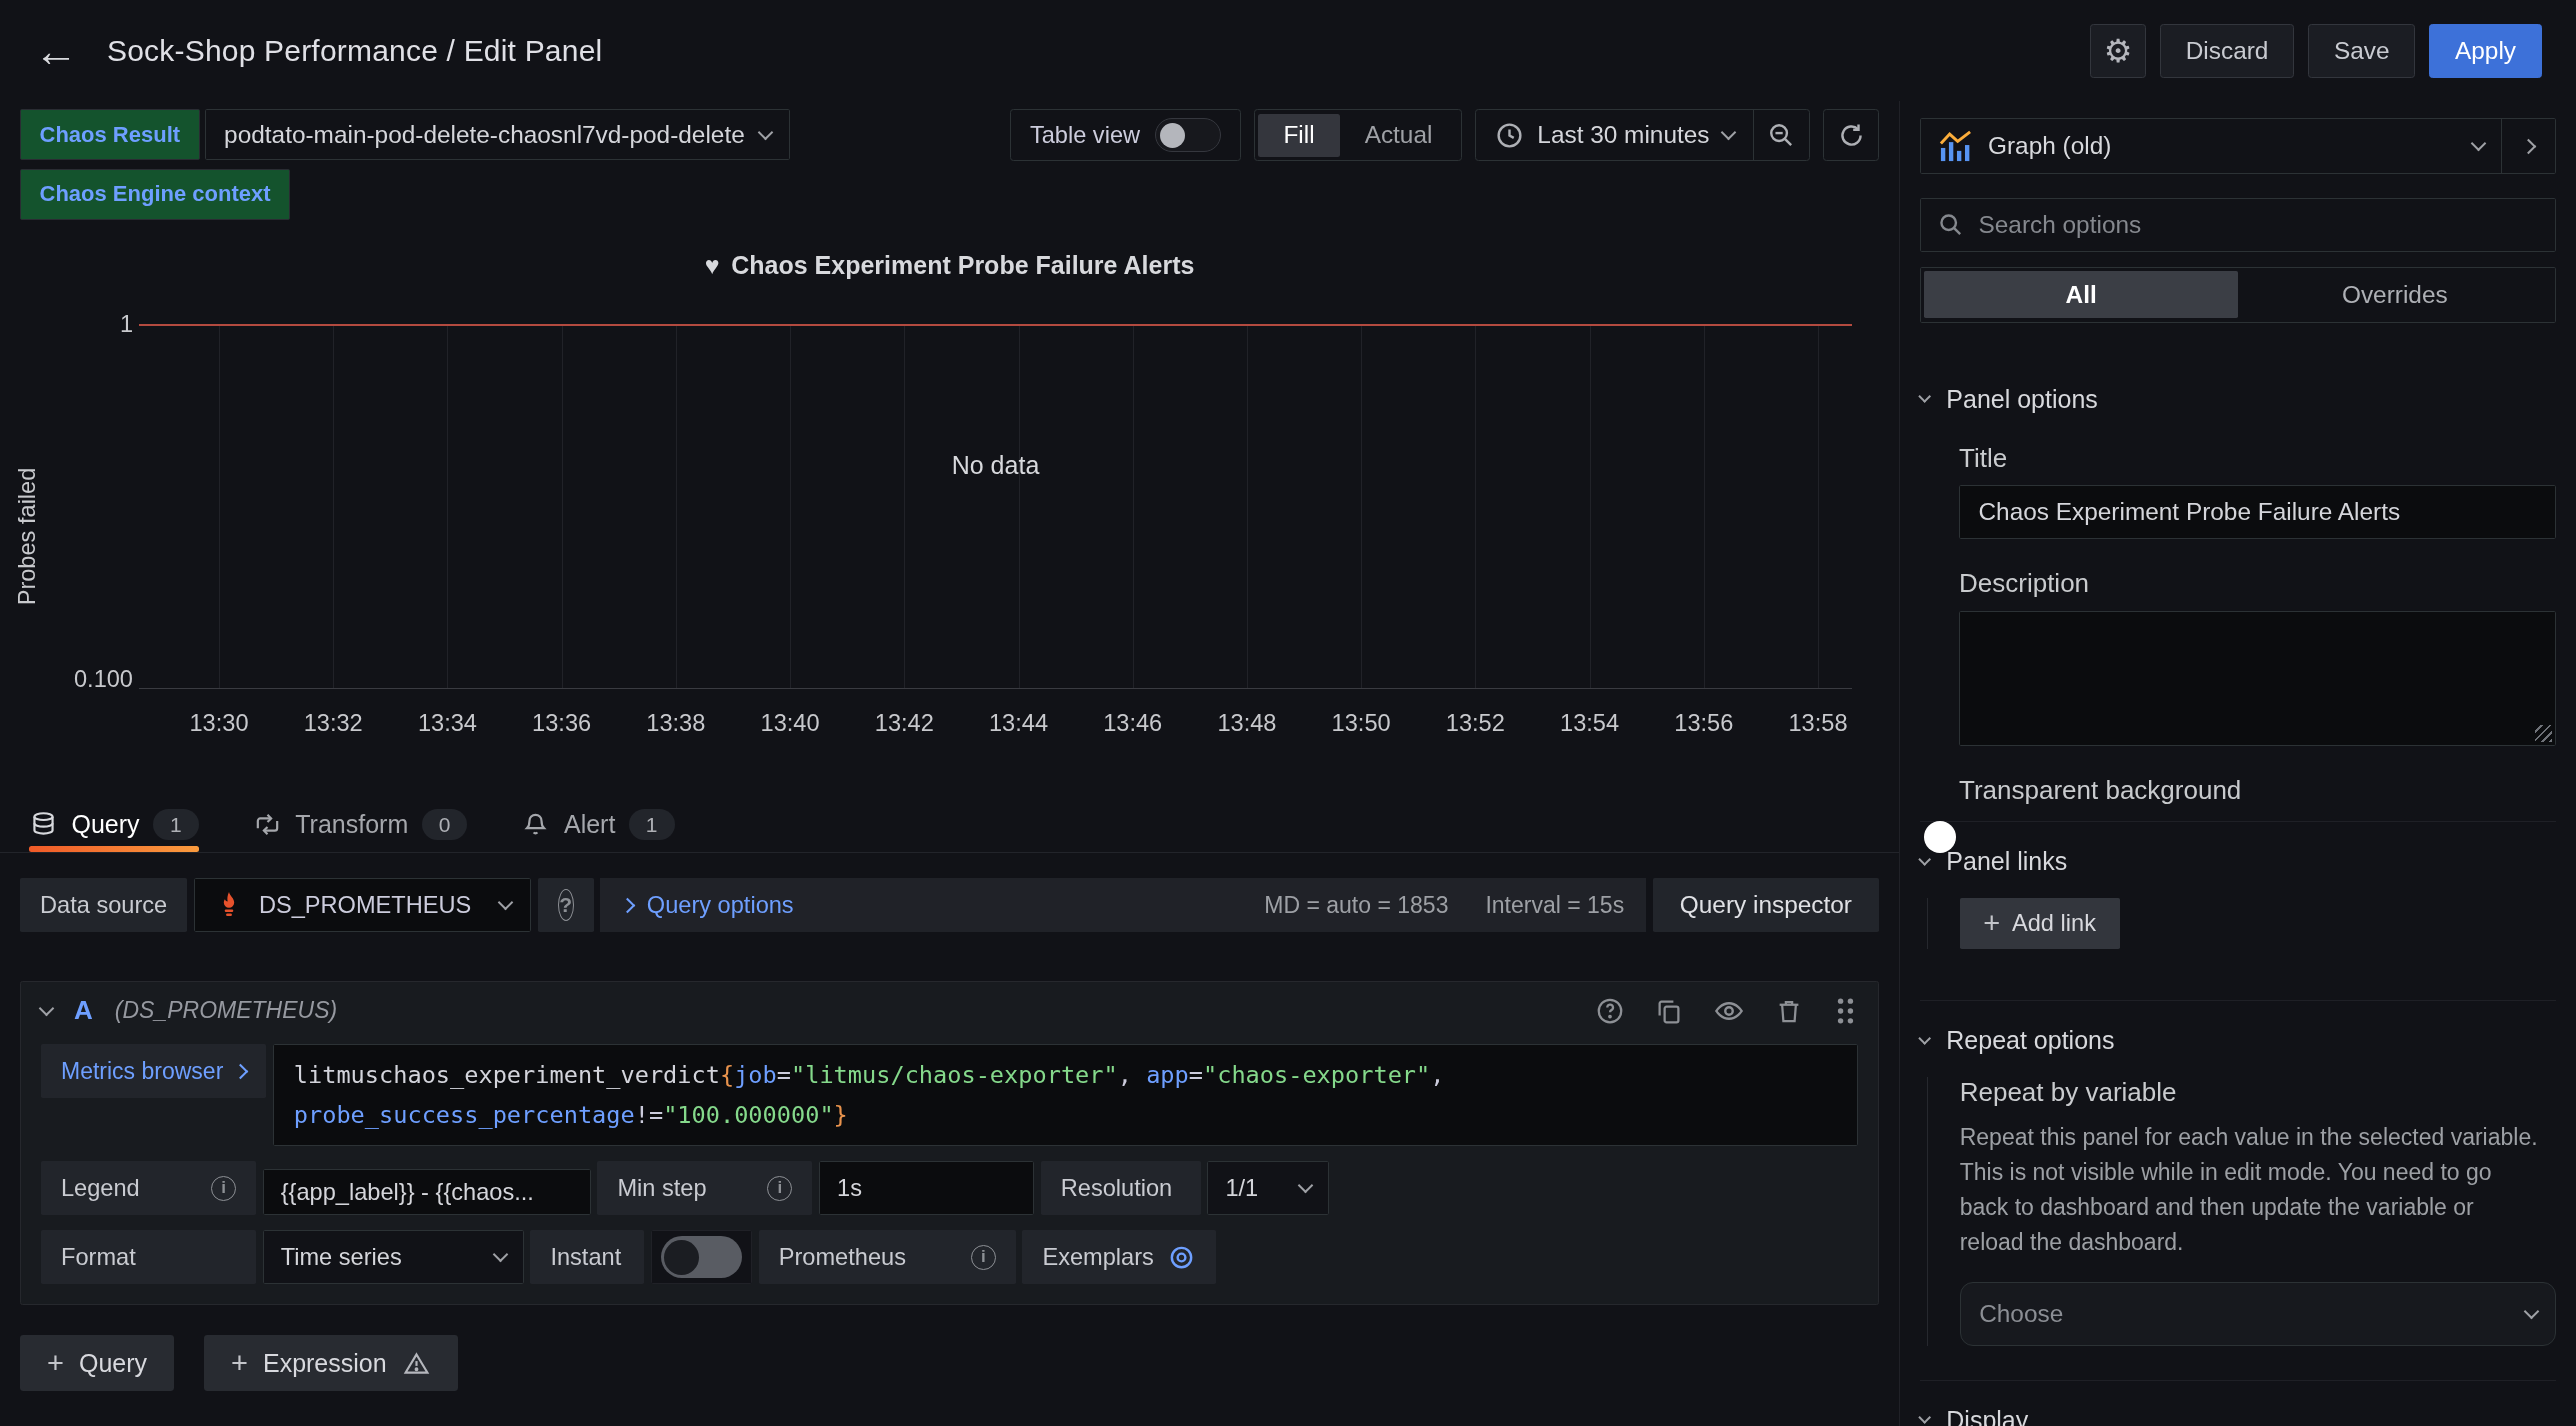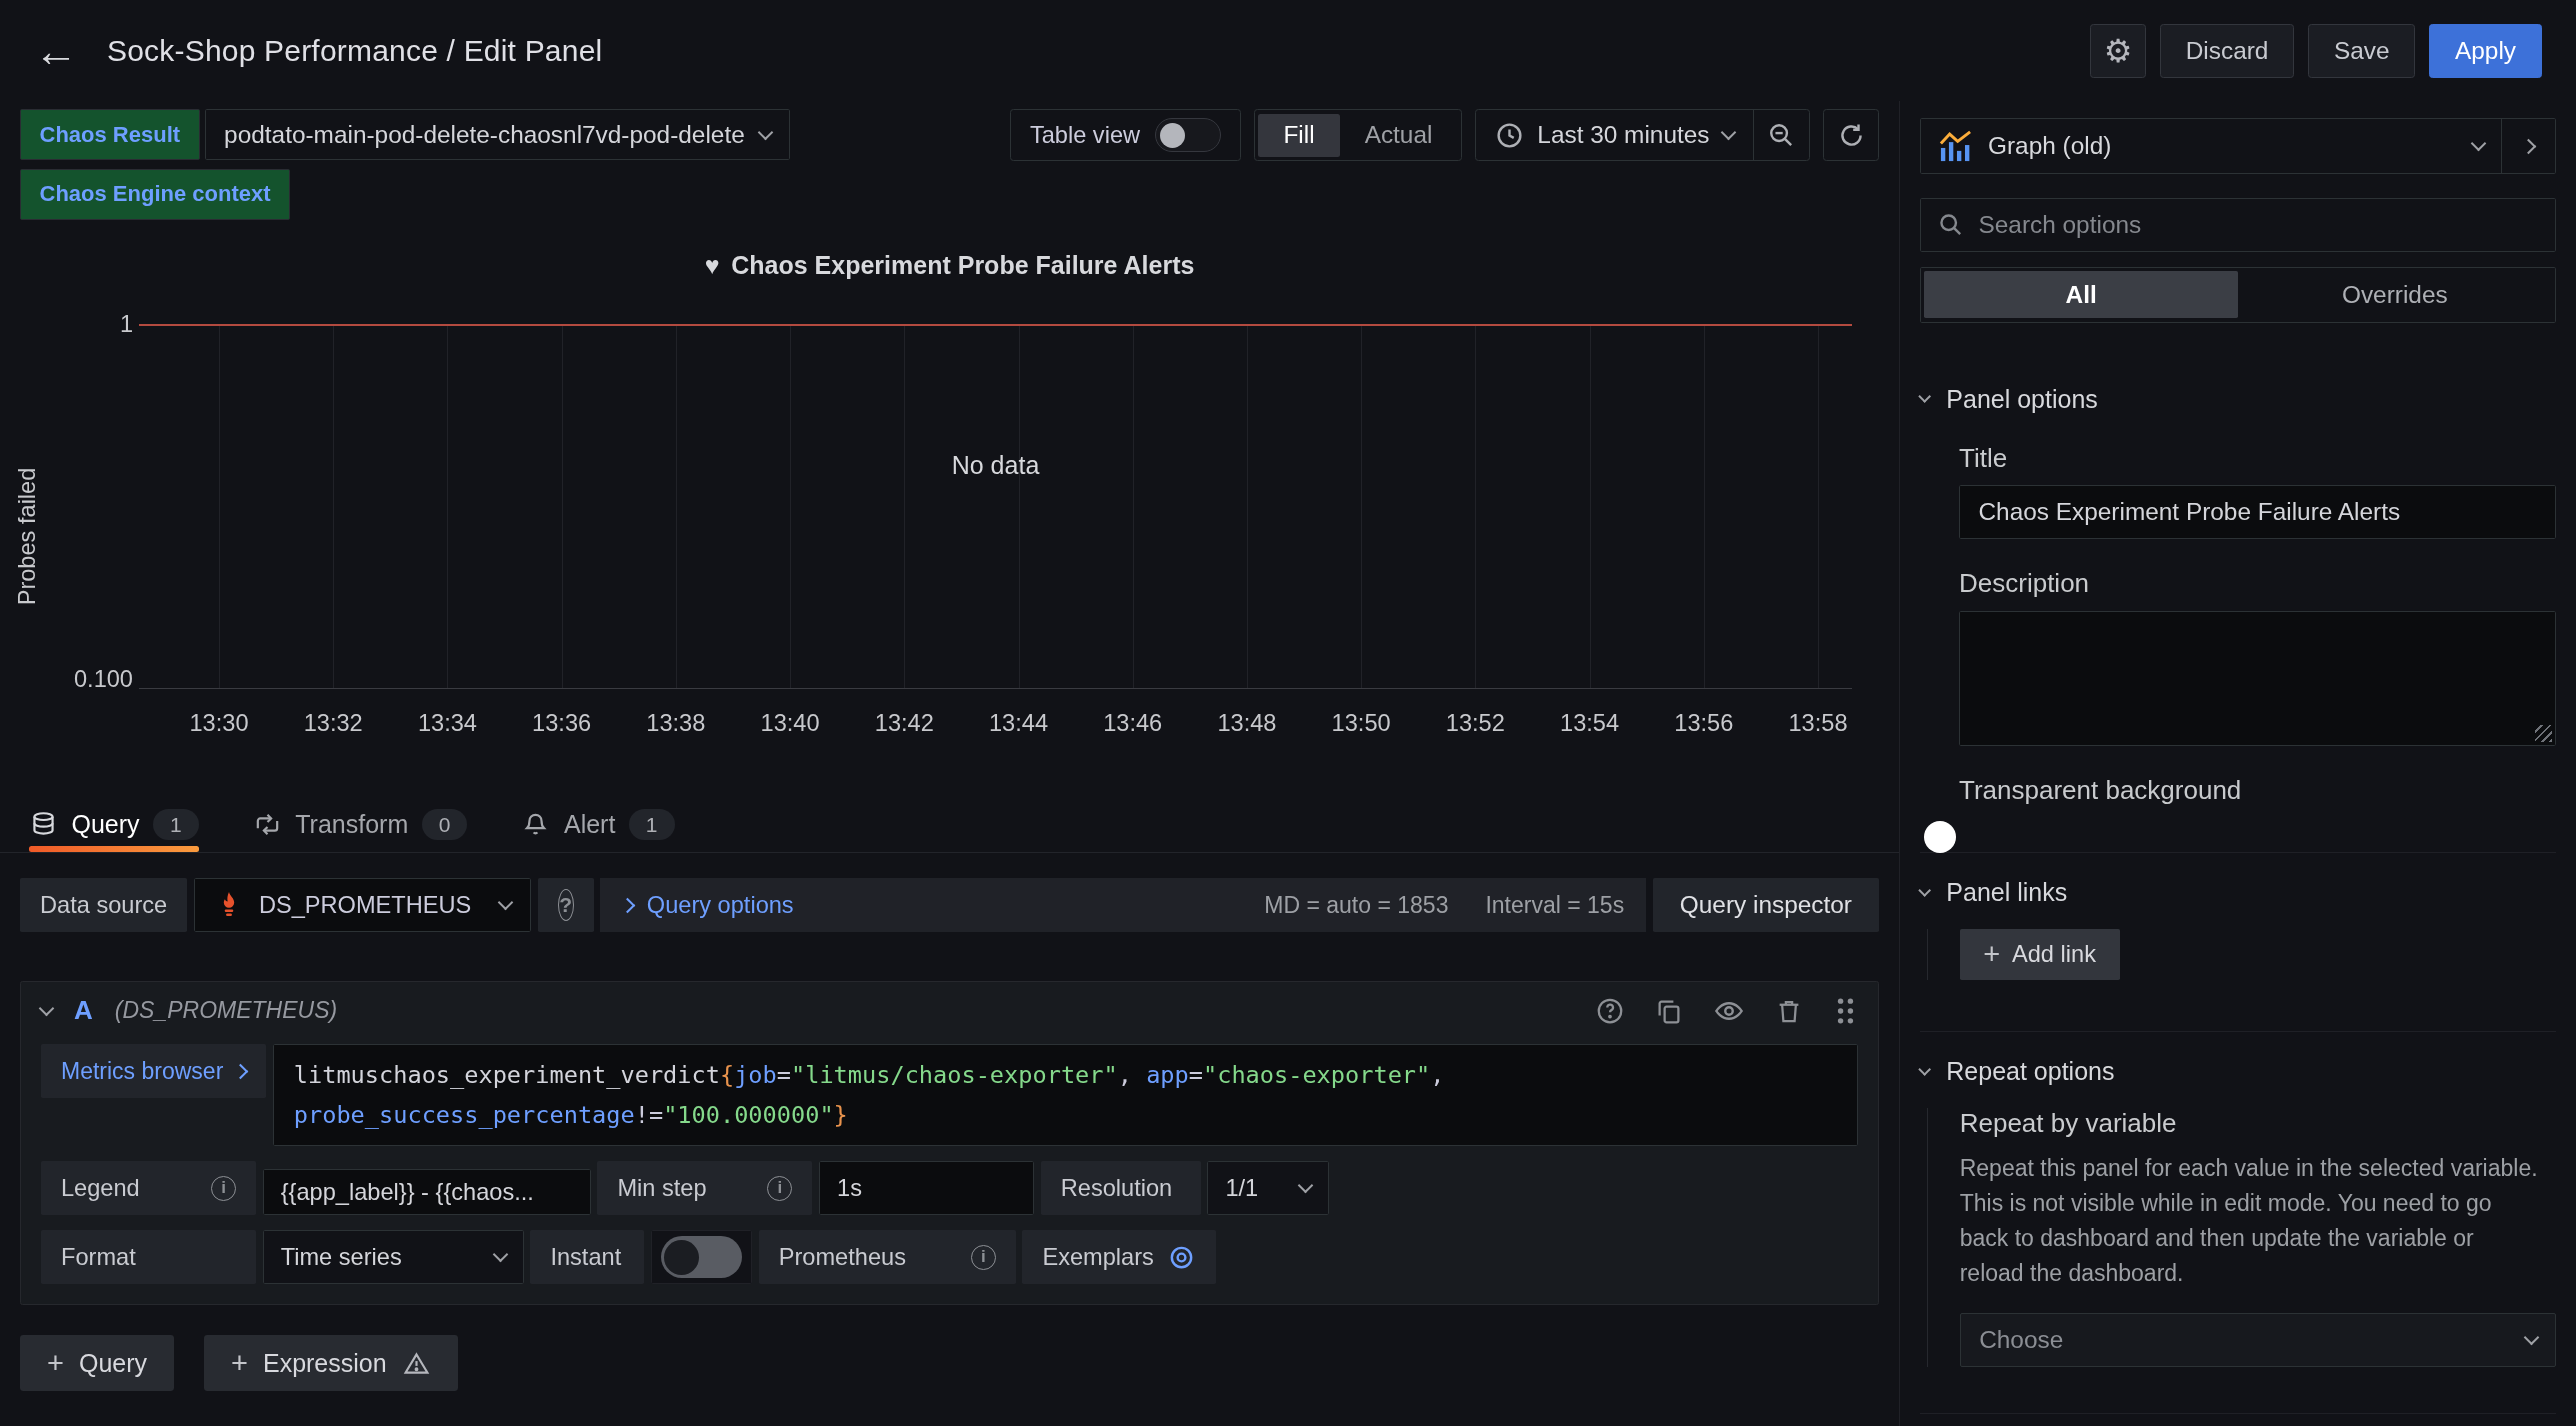--- a/index.html
+++ b/index.html
@@ -122,39 +122,39 @@
   .viz-row { display:flex; border:0.8px solid #2c3235; border-radius:1.7px; height:56px; }
   .viz-main { flex:1; display:flex; align-items:center; gap:15px; padding:0 17px; font-weight:500; font-size:24.4px; color:#d8d9dd; cursor:pointer; }
   .viz-main .chev { margin-left:auto; }
   .viz-expand { width:54px; border-left:0.8px solid #2c3235; display:flex; align-items:center; justify-content:center; cursor:pointer; }
   .search-box { margin-top:23.6px; border:0.8px solid #2c3235; border-radius:1.7px; height:54px; display:flex; align-items:center; gap:13.5px; padding:12px 15px; }
   .search-box input { background:transparent; border:none; outline:none; color:#ccccdc; font-size:24.4px; flex:1; font-family:"Liberation Sans",sans-serif; }
   .search-box input::placeholder { color:#85888e; }
   .allov { margin-top:15px; border:0.8px solid #2c3235; border-radius:1.7px; height:56px; display:flex; padding:3.4px; }
   .allov-seg { flex:1; display:flex; align-items:center; justify-content:center; color:#aeb0b5; font-size:24.4px; cursor:pointer; border-radius:1.7px; }
   .allov-seg.active { background:#3b3e45; color:#fff; font-weight:700; }
-  .section { border-top:0.8px solid #1f2026; margin-top:46px; padding-top:25px; }
+  .section { border-top:0.8px solid #1f2026; margin-top:15px; padding-top:25px; }
   .section.first { border-top:none; }
   .sec-head { display:flex; gap:17px; align-items:center; font-size:25px; font-weight:500; color:#d8d9dd; cursor:pointer; }
   .sec-head .chev { width:9.3px; height:9.3px; border-width:2.1px; }
   .sec-body { padding-left:39px; }
   .sec-body.lined { border-left:0.8px solid #26282e; margin-left:6.7px; padding-left:32px; margin-top:22px; }
   .f-label { font-size:26px; font-weight:500; color:#c9cbce; margin:29px 0 11.8px; }
   .f-label.strong { margin-top:0; }
   .sb-input { width:100%; height:54px; background:#0b0c0e; border:0.8px solid #2c3235; border-radius:1.7px; color:#d5d6db;
               font-size:24.4px; padding:0 18.5px; font-family:"Liberation Sans",sans-serif; }
   .sb-textarea { position:relative; width:100%; height:135px; background:#0b0c0e; border:0.8px solid #2c3235; border-radius:1.7px; }
   .resize-corner { position:absolute; right:3.4px; bottom:3.4px; width:17px; height:17px;
                    background:repeating-linear-gradient(135deg, transparent 0 4.2px, #6f7278 4.2px 5.9px); cursor:nwse-resize; }
   .sw-on { width:77px; height:39px; background:#3d71d9; margin-top:5px; }
   .sw-on .knob { position:absolute; width:32px; height:32px; border-radius:50%; background:#fff; right:3.4px; top:3.4px; }
   .addlink-btn { background:#33363d; border:none; border-radius:1.7px; height:51px; padding:0 23.6px; color:#d8d9de;
                  font-size:23.6px; font-weight:500; display:flex; align-items:center; gap:11.8px; cursor:pointer; margin:3.4px 0 51px; }
   .rp-desc { color:#9da0a5; font-size:23px; line-height:35px; margin-bottom:22px; max-width:581px; }
-  .choose { height:54px; background:#17191e; border:0.8px solid #2c3235; border-radius:2px; display:flex; align-items:center;
+  .choose { height:64px; background:#17191e; border:0.8px solid #2c3235; border-radius:13px; display:flex; align-items:center;
             justify-content:space-between; padding:0 18.5px; color:#8b8e94; font-size:24.4px; cursor:pointer; margin-bottom:34px; }
 </style>
 </head>
 <body>
 
 <div class="app">
 
   <header class="topbar">
     <span class="back">←</span>
     <h1 class="crumb">Sock-Shop Performance / Edit Panel</h1>

